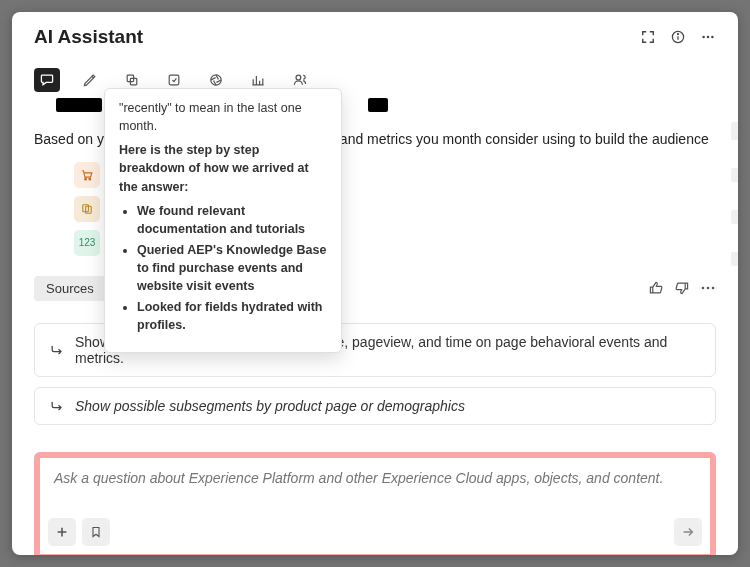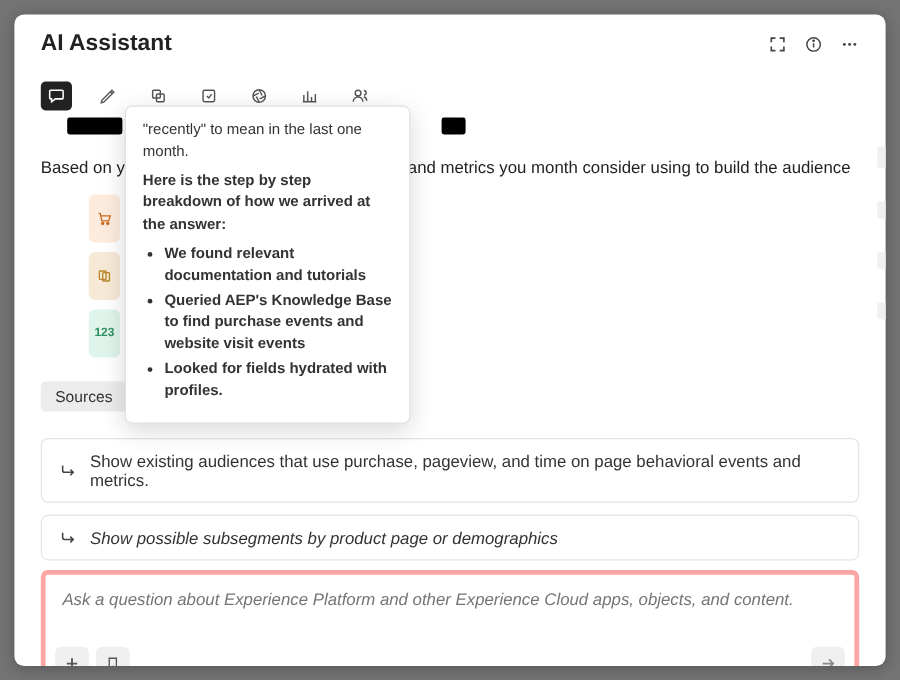--- a/index.html
+++ b/index.html
@@ -27,27 +27,27 @@
   .content { flex: 1; padding: 0 22px 10px; display:flex; flex-direction:column; position:relative; }
 
   .blackbar { background:#000; height:14px; border-radius:2px; }
   .blackbar.top-left { width:46px; margin-left:22px; }
   .blackbar.top-right { width:20px; position:absolute; left:334px; top:0;}
 
   .heading-line { font-size:14px; color:#222; margin-top:18px; margin-left:0; line-height:1.4; }
 
   .chips { display:flex; flex-direction:column; gap:8px; margin-top:12px; }
   .chip { display:flex; align-items:center; gap:10px;padding-left:40px; }
-  .chip-icon { width:26px; height:40px; border-radius:5px; display:flex; align-items:center; justify-content:center; font-size:12px; font-weight:700;}
+  .chip-icon { width:26px; height:26px; border-radius:5px; display:flex; align-items:center; justify-content:center; font-size:12px; font-weight:400;}
   .chip-icon.orange { background:#fdecdd; color:#c76a1f;}
   .chip-icon.tan    { background:#f6ead6; color:#b98729;}
   .chip-icon.green  { background:#dff4ea; color:#2e8f63;}
   .chip-label { font-size:14px; color:#333; }
 
-  .sources-row { display:flex; align-items:center; gap:8px; margin-top:20px; justify-content:flex-start;}
+  .sources-row { display:flex; align-items:center; gap:8px; margin-top:20px; justify-content:space-between;}
   .sources-left { display:flex; align-items:center; gap:8px;}
   .sources-btn { background:#ececec; border:none; border-radius:4px; padding:5px 12px; font-size:13px; color:#333; cursor:pointer;}
   .info-badge { width:20px;height:20px;border-radius:4px;background:#333;color:#fff;display:flex;align-items:center;justify-content:center;font-size:11px;}
   .feedback { display:flex; gap:10px; align-items:center; color:#555;}
   .feedback .ficon{ width:16px;height:16px; cursor:pointer;}
 
   
   .popover {
     position:absolute; left:92px; top:-10px; width:238px; background:#fff; border-radius:6px;
     border:1px solid #e0e0e0; box-shadow:0 6px 20px rgba(0,0,0,.15); padding:10px 14px 14px;
@@ -57,21 +57,21 @@
   .popover p.step-intro { font-weight:700; margin-bottom:6px;}
   .popover ul { padding-left:18px;font-weight:bold; }
   .popover ul li { margin:3px 0; }
 
   
   .suggestion { border:1px solid #e4e4e4; border-radius:6px; padding:10px 14px; margin-top:22px; display:flex; align-items:center; gap:10px; font-size:14px; color:#333; cursor:pointer;}
   .suggestion + .suggestion { margin-top:10px;font-style:italic;}
   .suggestion .arrow { width:16px;height:16px; color:#444;}
 
   
-  .composer { border:4px solid #fca5a5; border-radius:6px; margin-top:8px; display:flex; flex-direction:column; }
+  .composer { border:6px solid #fca5a5; border-radius:6px; margin-top:27px; display:flex; flex-direction:column; }
   .composer textarea { border:none; resize:none; outline:none; padding:12px 14px 6px; font-size:14px; font-style:italic; color:#777; height:54px; font-family:inherit; background:transparent;}
   .composer-bar { display:flex; justify-content:space-between; align-items:center; padding:6px 8px 8px;}
   .composer-left { display:flex; gap:6px;}
   .cbtn { width:28px;height:28px;border-radius:5px;background:#efefef;display:flex;align-items:center;justify-content:center;color:#555;cursor:pointer; border:none;}
   .send { width:28px;height:28px;border-radius:5px;background:#efefef;display:flex;align-items:center;justify-content:center;color:#888;cursor:pointer;border:none;}
 
   .disclaimer { font-size:11.5px; color:#888; padding:8px 22px 14px;}
 
   
   .peek { position:absolute; right:-2px; top:110px; width:9px; height:220px; }

